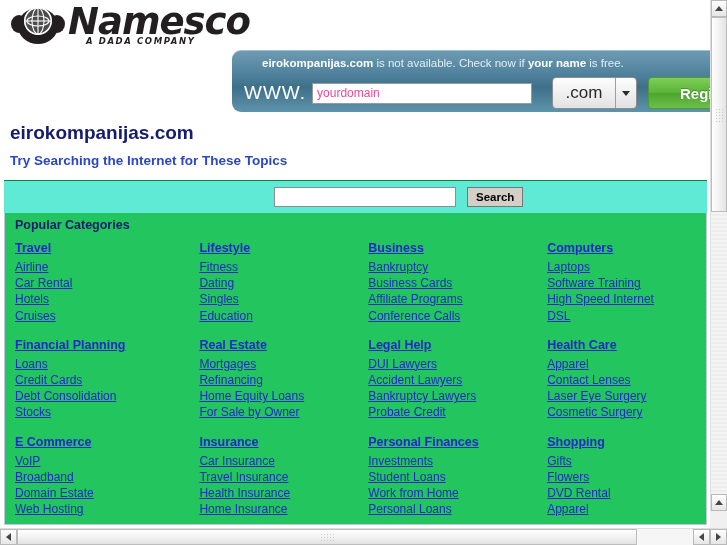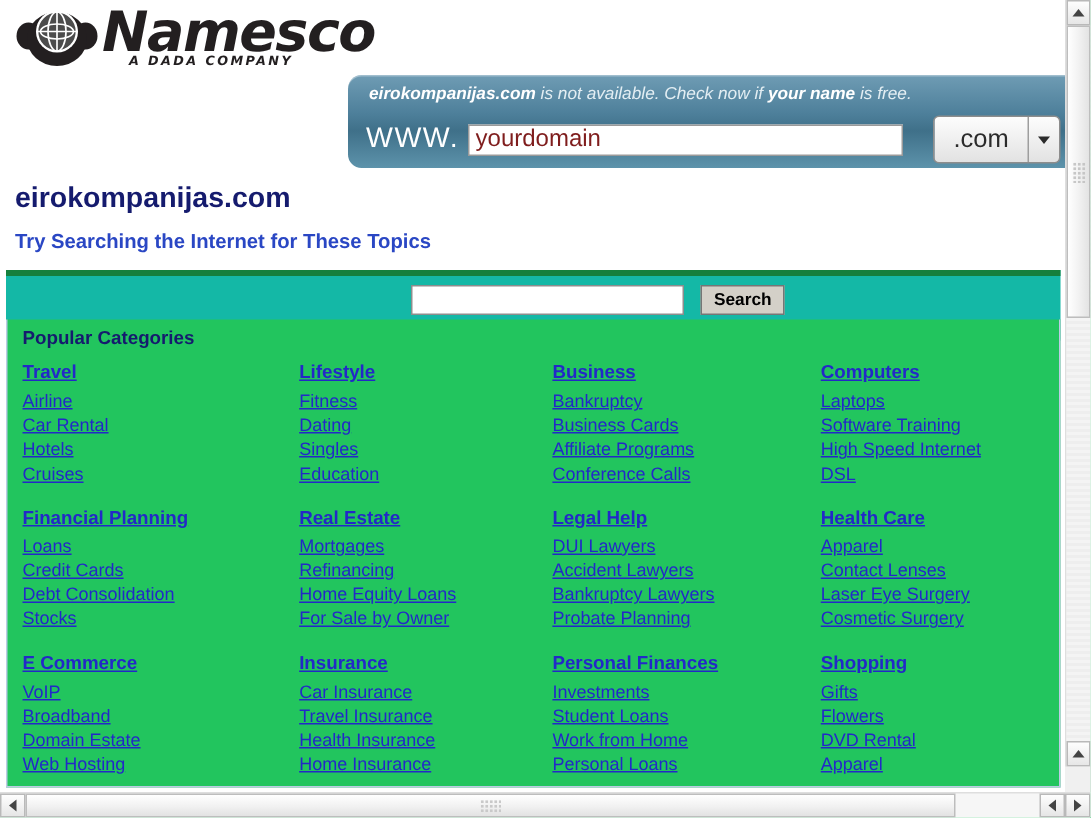--- a/index.html
+++ b/index.html
@@ -75,50 +75,49 @@
     left: 232px; top: 50px;
     width: 486px;
     height: 62px;
     border-radius: 9px;
     background: linear-gradient(180deg, #6f9cb4 0%, #4d7f9a 42%, #3f7089 60%, #5d93ab 100%);
     box-shadow: inset 0 1px 0 rgba(255,255,255,0.35);
     overflow: hidden;
   }
   .promo-msg {
     position: absolute;
-    left: 14px; top: 7px;
+    left: 30px; top: 7px;
     font-size: 11.5px;
     color: #e3eef3;
     white-space: nowrap;
     font-family: "Liberation Sans", sans-serif;
-    font-style: italic;
   }
   .promo-msg b { color: #ffffff; font-weight: bold; }
 
   .promo-row {
     position: absolute;
     left: 12px; top: 27px;
     display: flex;
     align-items: center;
   }
   .www-label {
     font-size: 19px;
     color: #ffffff;
     letter-spacing: 1px;
     font-family: "Liberation Sans", sans-serif;
     margin-right: 6px;
     white-space: nowrap;
   }
   .domain-input {
-    width: 290px;
+    width: 220px;
     height: 21px;
     border: 1px solid #9a9a9a;
     background: #ffffff;
-    font-size: 16px;
-    color: #7f1d1d;
+    font-size: 12px;
+    color: #ec4899;
     padding: 0 4px;
     font-family: "Liberation Sans", sans-serif;
     box-sizing: border-box;
     outline: none;
   }
   .tld-box {
     margin-left: 20px;
     display: flex;
     align-items: stretch;
     height: 30px;
@@ -192,22 +191,22 @@
     font-family: "Liberation Sans", sans-serif;
     white-space: nowrap;
   }
 
   
   .search-band {
     position: absolute;
     left: 4px; top: 180px;
     width: 703px;
     height: 47px;
-    background: #14b8a6;
-    border-top: 4px solid #15803d;
+    background: #5eead4;
+    border-top: 1px solid #15803d;
     border-bottom: 1px solid #bccbe4;
     box-sizing: border-box;
     display: flex;
     align-items: center;
   }
   .search-input {
     position: absolute;
     left: 270px; top: 6px;
     width: 182px;
     height: 20px;
@@ -522,21 +521,21 @@
             <a class="cat-link">Mortgages</a>
             <a class="cat-link">Refinancing</a>
             <a class="cat-link">Home Equity Loans</a>
             <a class="cat-link">For Sale by Owner</a>
           </div>
           <div class="cat-col">
             <a class="cat-title">Legal Help</a>
             <a class="cat-link">DUI Lawyers</a>
             <a class="cat-link">Accident Lawyers</a>
             <a class="cat-link">Bankruptcy Lawyers</a>
-            <a class="cat-link">Probate Planning</a>
+            <a class="cat-link">Probate Credit</a>
           </div>
           <div class="cat-col">
             <a class="cat-title">Health Care</a>
             <a class="cat-link">Apparel</a>
             <a class="cat-link">Contact Lenses</a>
             <a class="cat-link">Laser Eye Surgery</a>
             <a class="cat-link">Cosmetic Surgery</a>
           </div>
         </div>
         <div class="cat-row">

